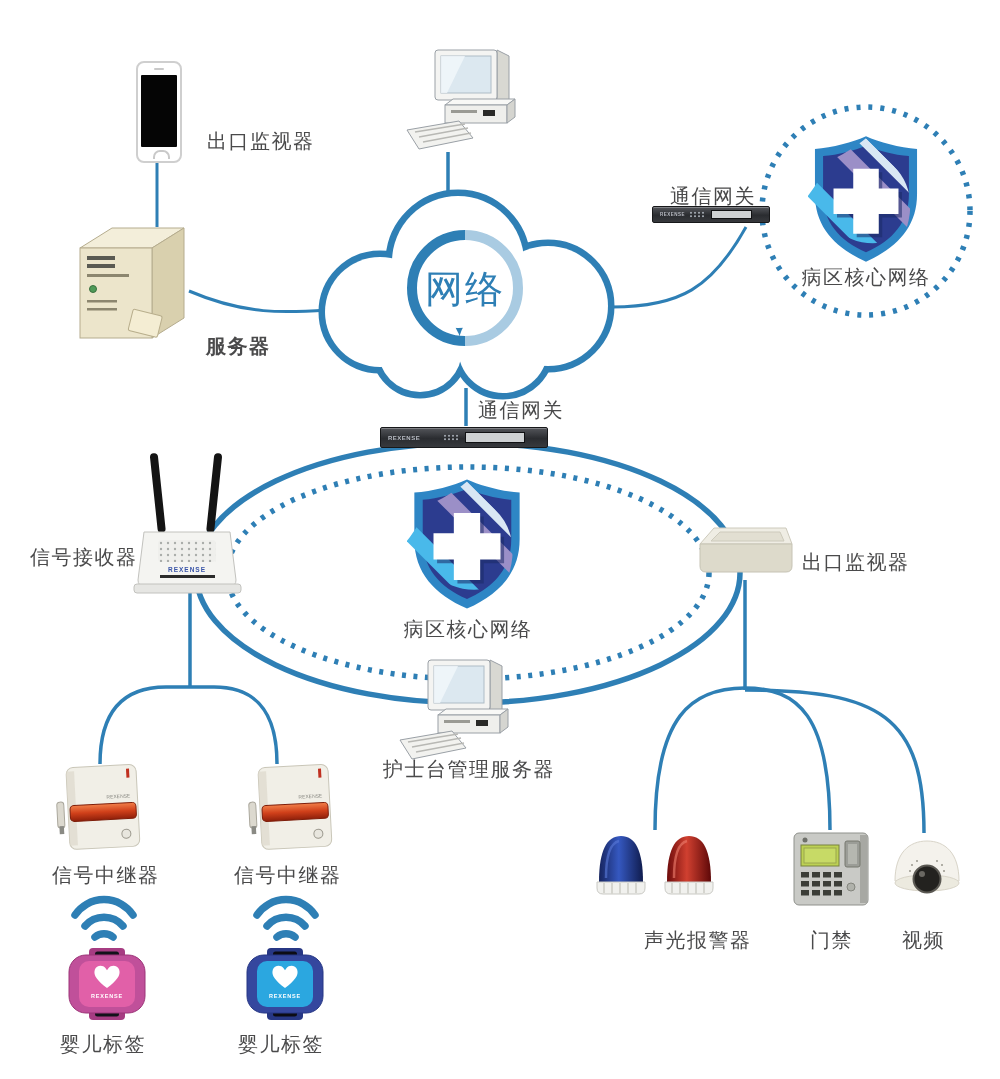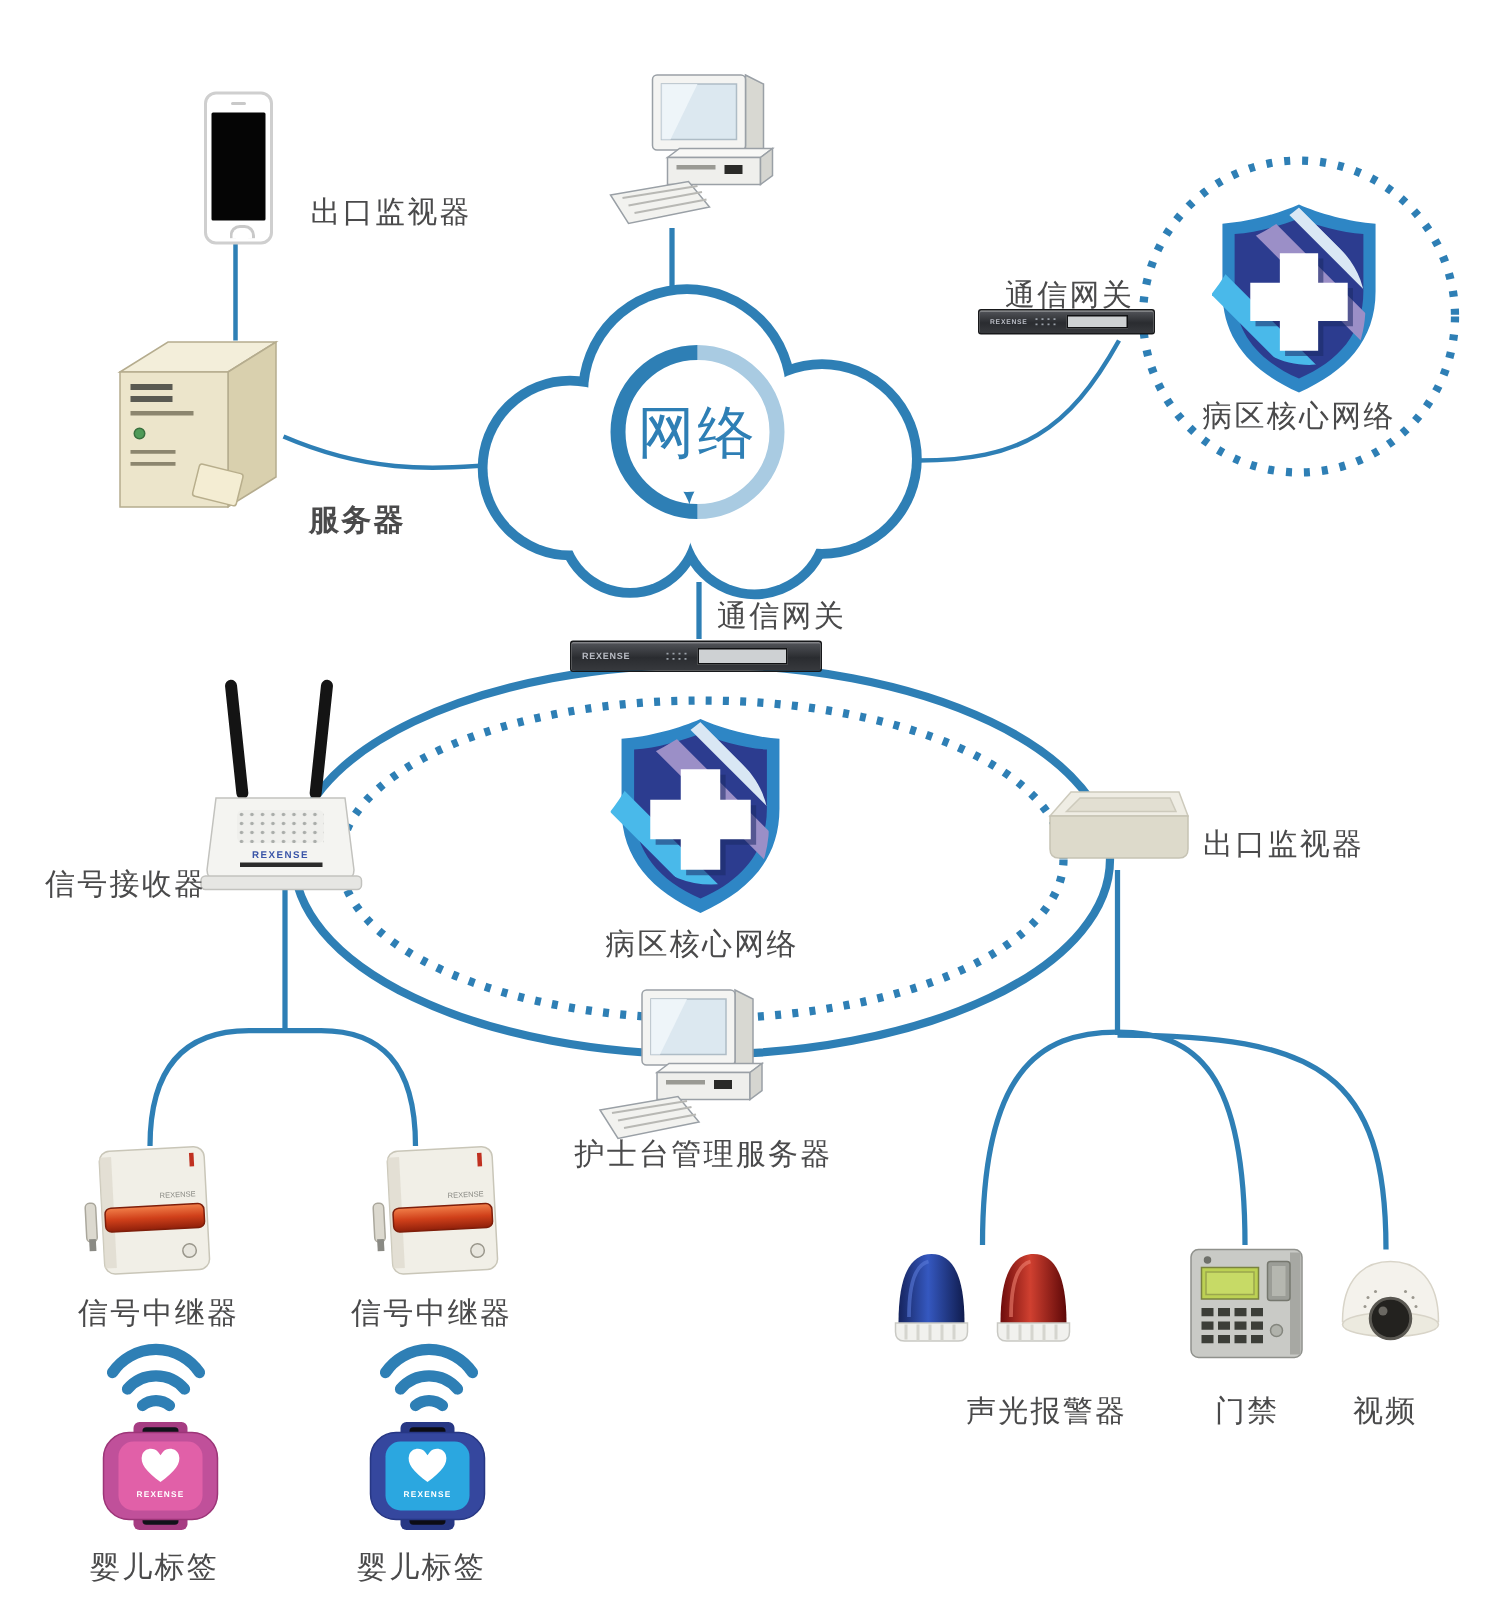--- a/index.html
+++ b/index.html
@@ -177,21 +177,21 @@
     <rect x="28" y="90" width="58" height="22" fill="url(#dotsR)"></rect>
     <defs>
       <pattern id="dotsR" width="7" height="6" patternUnits="userSpaceOnUse">
         <circle cx="3" cy="3" r="1.2" fill="#a9aca9"></circle>
       </pattern>
     </defs>
     <text x="57" y="122" text-anchor="middle" font-size="6.5" font-weight="bold" fill="#3a55a8" letter-spacing="1">REXENSE</text>
     <rect x="30" y="125" width="55" height="3" fill="#2b2b2b"></rect>
     <rect x="4" y="134" width="107" height="9" rx="3" fill="#e6e6e3" stroke="#c2c2be"></rect>
   </svg>
-  <div class="lbl" style="left:30px;top:576px;font-family:Liberation Mono, monospace;">信号接收器</div>
+  <div class="lbl" style="left:30px;top:544px;font-family:Liberation Mono, monospace;">信号接收器</div>
 
   <svg class="dev" style="left:698px;top:524px;" width="96" height="60" viewBox="0 0 96 60">
     <polygon points="2,20 16,4 88,4 94,20" fill="#efede4" stroke="#cdcabc"></polygon>
     <polygon points="13,17 22,8 82,8 86,17" fill="#e2dfd2" stroke="#cdcabc"></polygon>
     <path d="M2 20 H94 V42 Q94 48 88 48 H8 Q2 48 2 42 Z" fill="#dddacb" stroke="#c6c3b4"></path>
   </svg>
   <div class="lbl" style="left:802px;top:549px;">出口监视器</div>
 
   <svg class="dev" style="left:398px;top:656px;" width="128" height="108" viewBox="0 0 128 108">
     <polygon points="92,4 104,10 104,56 92,54" fill="#d8d8d2" stroke="#9aa0a6"></polygon>

